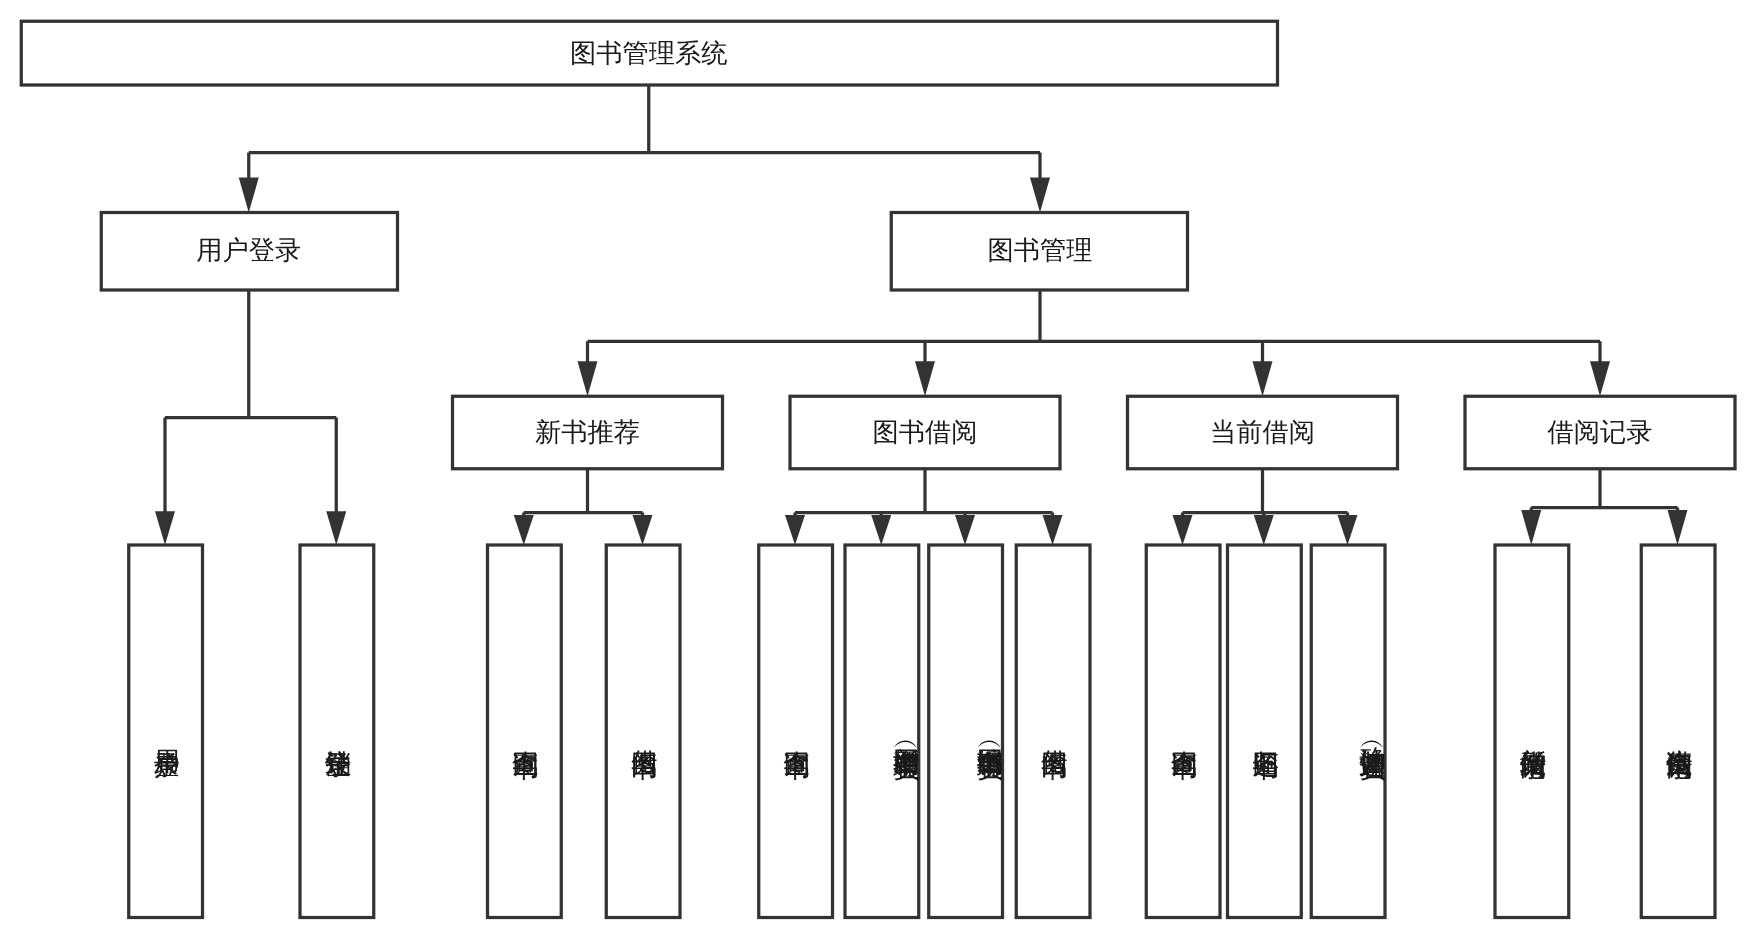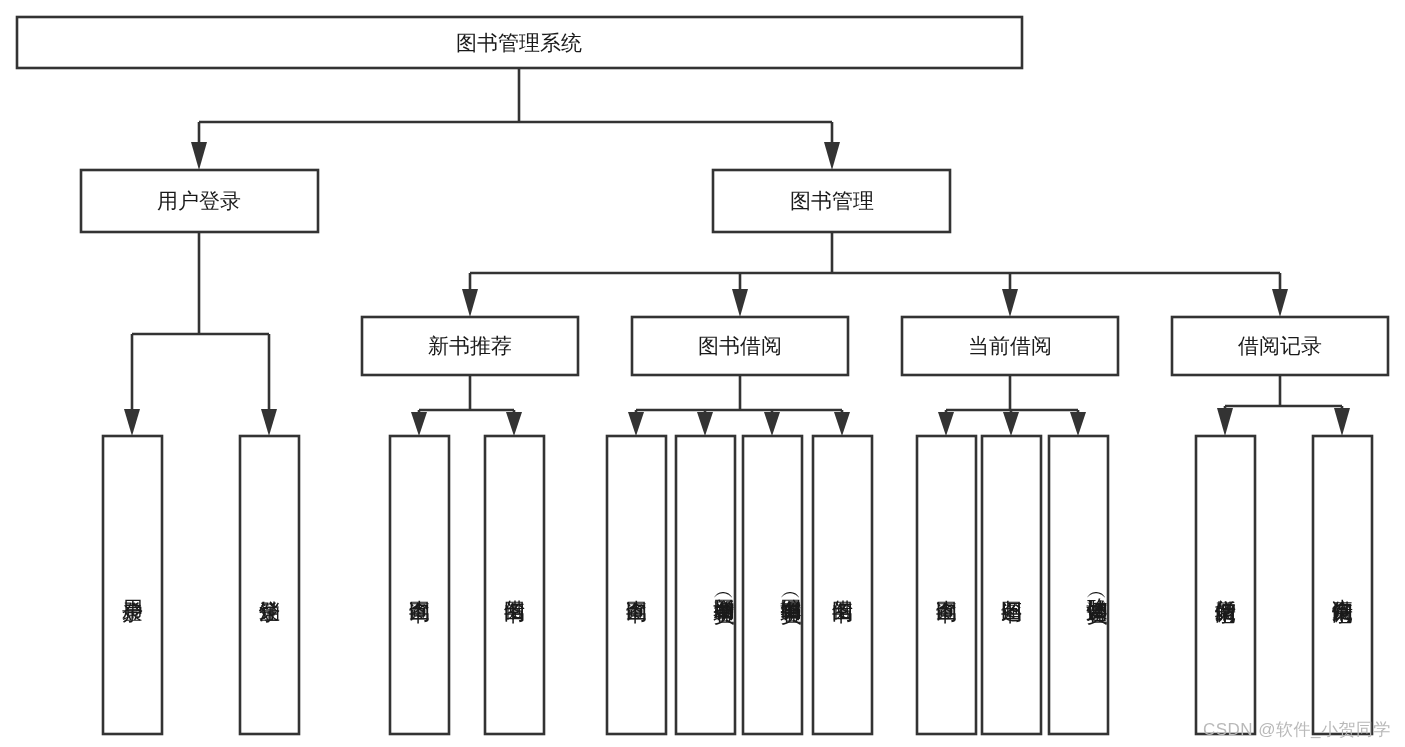--- a/index.html
+++ b/index.html
@@ -199,15 +199,14 @@
   <div class="node-label-v" style="left:743px; top:440px; width:59px; height:290px;">编辑图书（管理员）</div>
   <div class="node-label-v center-start" style="left:813px; top:436px; width:59px; height:298px;">借阅图书</div>
 
   <div class="node-label-v center-start" style="left:917px; top:436px; width:59px; height:298px;">查询图书</div>
   <div class="node-label-v center-start" style="left:982px; top:436px; width:59px; height:298px;">归还图书</div>
   <div class="node-label-v" style="left:1049px; top:440px; width:59px; height:290px;">确认归还（管理员）</div>
 
   <div class="node-label-v center-start" style="left:1196px; top:436px; width:59px; height:298px;">新增借阅记录</div>
   <div class="node-label-v center-start" style="left:1313px; top:436px; width:59px; height:298px;">查询借阅记录</div>
 
-  <div id="watermark">CSDN @软件_小贺同学</div>
 
 </div>
 
 </body></html>

